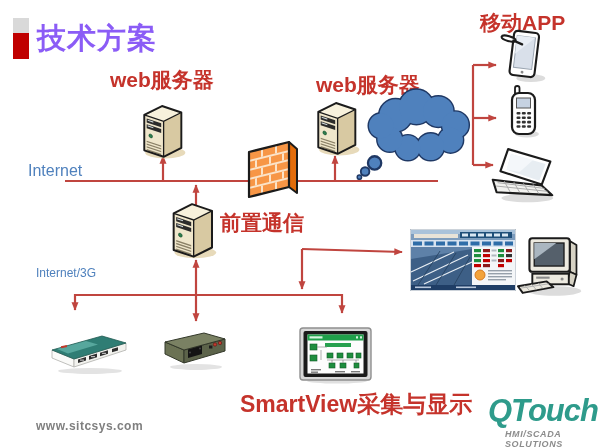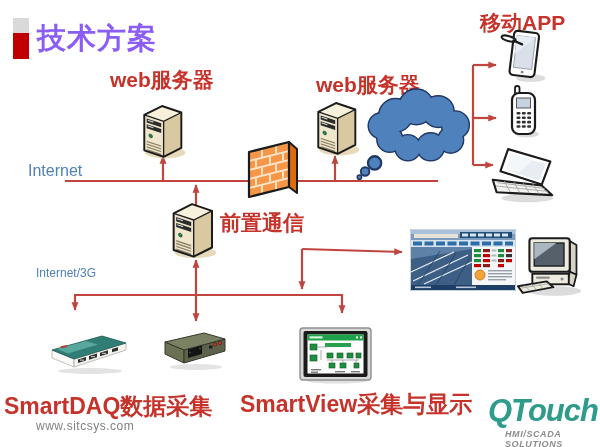--- a/index.html
+++ b/index.html
@@ -4,21 +4,21 @@
 <style>
   html,body{margin:0;padding:0;background:#fff;}
   .slide{position:relative;width:600px;height:447px;background:#ffffff;overflow:hidden;
          font-family:"Liberation Sans",sans-serif;}
   .abs{position:absolute;}
   .lbl{position:absolute;font-weight:bold;color:#c5332b;white-space:nowrap;line-height:1.05;text-align:center;}
   .lbl-blue{position:absolute;color:#4f81bd;white-space:nowrap;line-height:1.05;}
   .title-text{position:absolute;left:37px;top:19px;font-size:29px;font-weight:bold;color:#8b5cf6;letter-spacing:1px;}
   .bullet-gray{position:absolute;left:13px;top:18px;width:16px;height:15px;background:#d9d9d9;}
   .bullet-red{position:absolute;left:13px;top:33px;width:16px;height:26px;background:#c00000;}
-  .website{position:absolute;left:36px;top:419px;font-size:12px;font-weight:normal;color:#7f7f7f;letter-spacing:.5px;}
+  .website{position:absolute;left:36px;top:419px;font-size:12px;font-weight:bold;color:#7f7f7f;letter-spacing:.5px;}
   .qtouch{position:absolute;left:452px;top:393px;white-space:nowrap;}
   .qtouch .q1{font-size:31px;font-weight:bold;font-style:italic;color:#2e9b8b;letter-spacing:-1px;margin-left:36px;}
   .qtouch .q2{font-size:27px;font-weight:bold;font-style:italic;color:#3b3b3b;margin-left:3px;}
   .qtouch-sub{position:absolute;left:473px;top:429px;font-size:9px;font-weight:bold;font-style:italic;color:#8c8c8c;letter-spacing:.6px;margin-left:32px;}
   svg{display:block;}
 </style>
 </head>
 <body>
 
 <div class="slide">
@@ -56,21 +56,20 @@
   <div class="bullet-gray"></div>
   <div class="bullet-red"></div>
   <div class="title-text">技术方案</div>
 
   <div class="lbl" style="left:110px;top:69px;font-size:21px;">web服务器</div>
   <div class="lbl" style="left:316px;top:74px;font-size:21px;">web服务器</div>
   <div class="lbl" style="left:480px;top:12px;font-size:21px;">移动APP</div>
   <div class="lbl-blue" style="left:28px;top:152px;font-size:16px;margin-top:11px;">Internet</div>
   <div class="lbl" style="left:220px;top:212px;font-size:21px;">前置通信</div>
   <div class="lbl-blue" style="left:36px;top:267px;font-size:12px;">Internet/3G</div>
-  <div class="lbl" style="left:4px;top:394px;font-size:23px;">SmartDAQ数据采集</div>
   <div class="lbl" style="left:240px;top:392px;font-size:23px;">SmartView采集与显示</div>
 
   <div class="abs" style="left:136px;top:102px;">
     <svg width="52" height="58" viewBox="0 0 60 72">
       <ellipse cx="34" cy="63" rx="25" ry="7" fill="#e3d3ae" opacity="0.85"></ellipse>
       <polygon points="8,16 30,5 54,13 32,24" fill="#f7f1dc"></polygon>
       <polygon points="32,24 54,13 54,57 32,68" fill="#d8c9a2"></polygon>
       <polygon points="8,16 32,24 32,68 8,60" fill="#efe6cb"></polygon>
       <g transform="translate(8,16) skewY(18.43)">
         <rect x="3" y="3.5" width="18" height="5" fill="#2b2b2b"></rect>

